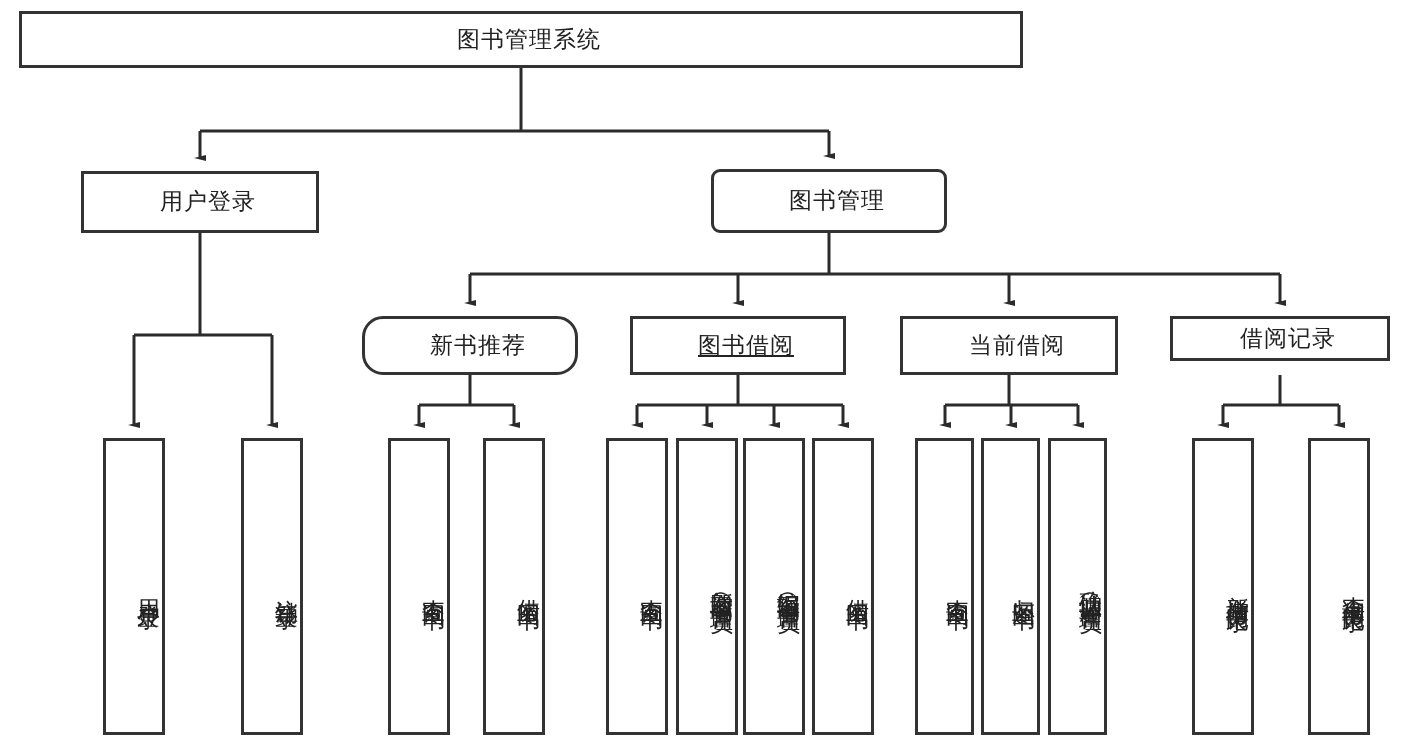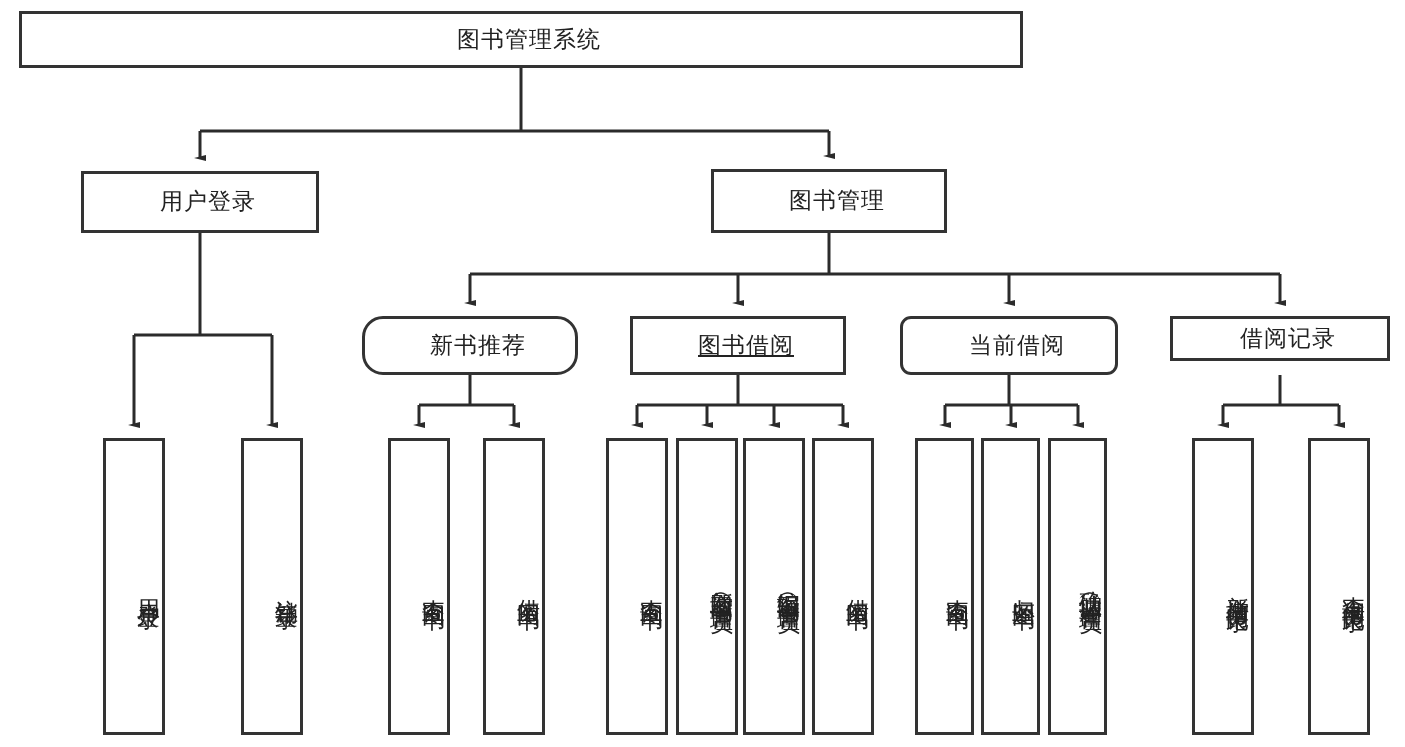--- a/index.html
+++ b/index.html
@@ -114,30 +114,30 @@
       </g>
   </svg>
 
   <div id="node-layer">
       <div class="node horiz" style="left: 19px; top: 11px; width: 1004px; height: 57px;">
         <span class="node-label">图书管理系统</span>
       </div>
       <div class="node horiz" style="left: 81px; top: 171px; width: 238px; height: 62px;">
         <span class="node-label">用户登录</span>
       </div>
-      <div class="node horiz" style="left: 711px; top: 169px; width: 236px; height: 64px;">
+      <div class="node horiz" style="left: 711px; top: 169px; width: 236px; height: 64px; border-radius: 9px;">
         <span class="node-label">图书管理</span>
       </div>
       <div class="node horiz" style="left: 362px; top: 316px; width: 216px; height: 59px; border-radius: 21px;">
         <span class="node-label">新书推荐</span>
       </div>
       <div class="node horiz" style="left: 630px; top: 316px; width: 216px; height: 59px; text-decoration: underline;">
         <span class="node-label">图书借阅</span>
       </div>
-      <div class="node horiz" style="left: 900px; top: 316px; width: 218px; height: 59px; border-radius: 11px;">
+      <div class="node horiz" style="left: 900px; top: 316px; width: 218px; height: 59px;">
         <span class="node-label">当前借阅</span>
       </div>
       <div class="node horiz" style="left: 1170px; top: 316px; width: 220px; height: 45px;">
         <span class="node-label">借阅记录</span>
       </div>
       <div class="node vert" style="left: 103px; top: 438px; width: 62px; height: 297px;">
         <span class="node-label">用户登录</span>
       </div>
       <div class="node vert" style="left: 241px; top: 438px; width: 62px; height: 297px;">
         <span class="node-label">注销登录</span>

